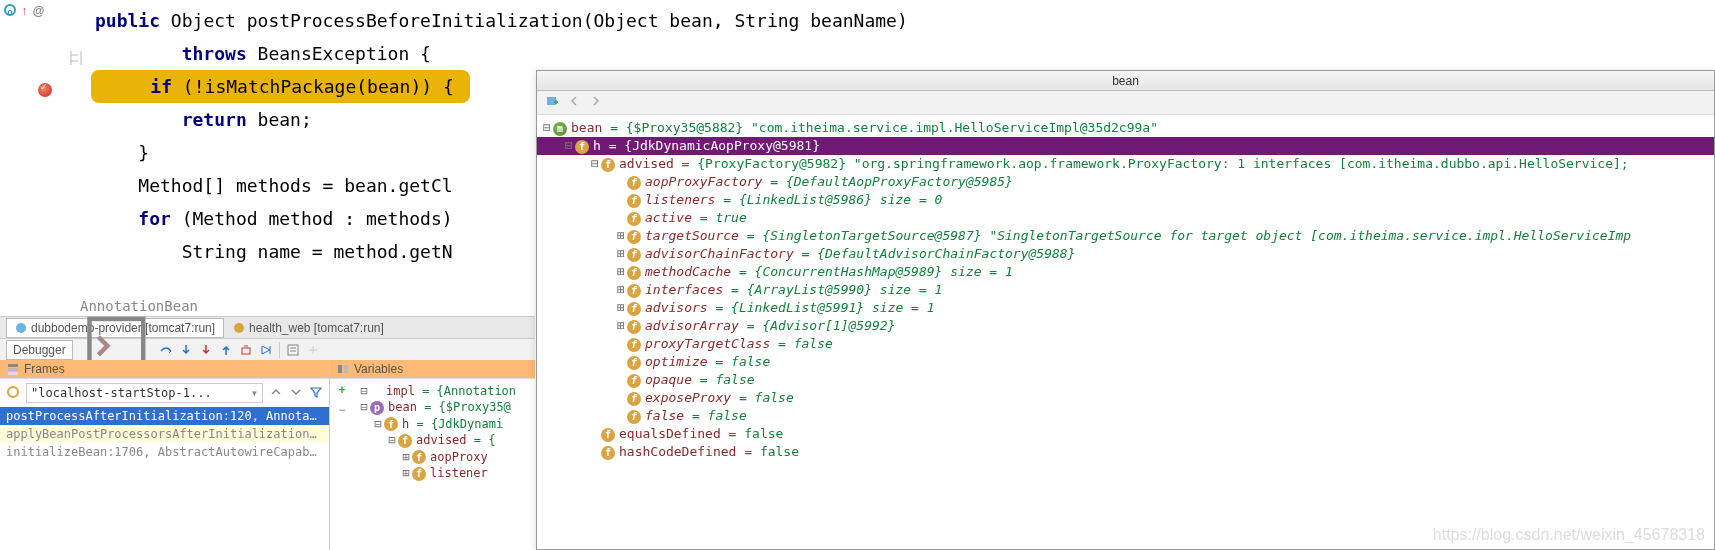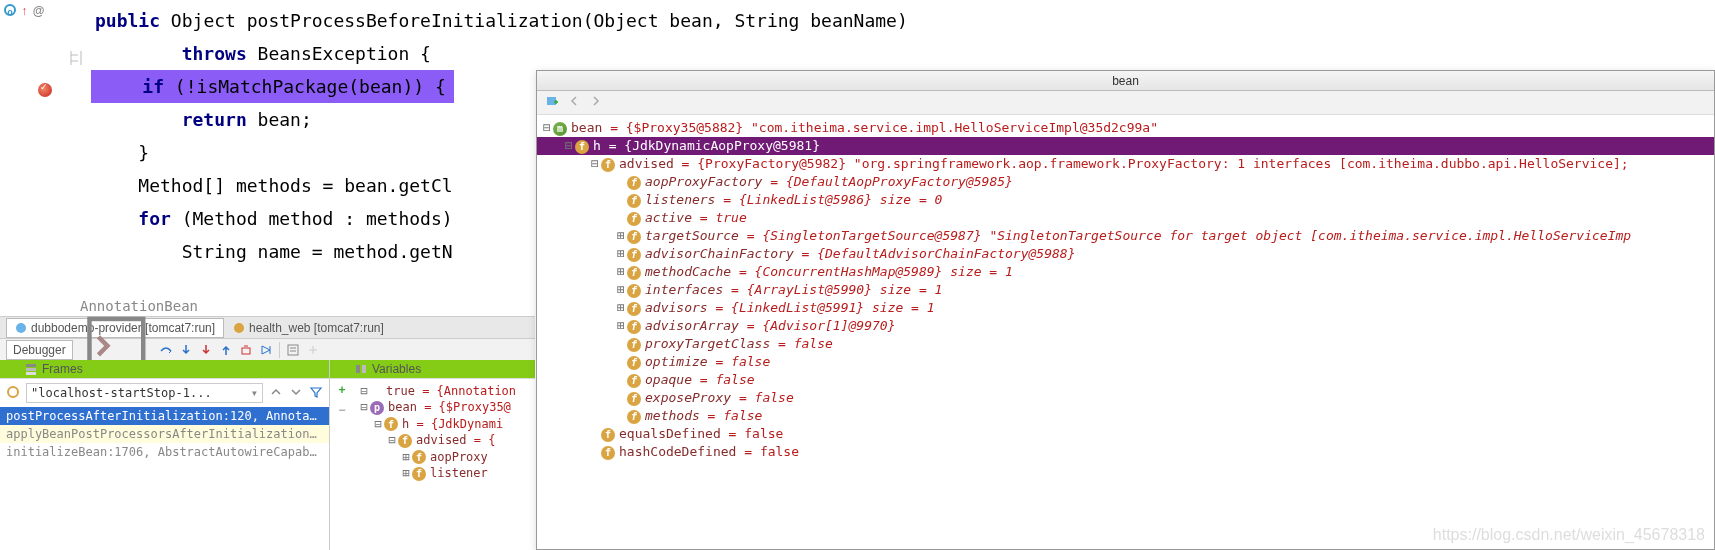--- a/index.html
+++ b/index.html
@@ -41,21 +41,21 @@
       position: absolute;
       left: 95px;
       top: 4px;
       font-family: "Consolas","DejaVu Sans Mono","Courier New",monospace;
       font-size: 18px;
       line-height: 33px;
       white-space: pre;
       color: #000;
     }
     .kw { color: #000080; font-weight: bold; }
-    .code .bp-line { background: #8b5cf6; display:inline-block; padding:0 8px; margin-left:-4px;}
+    .code .bp-line { background: #eab308; display:inline-block; padding:0 16px; margin-left:-4px;border-radius:8px;}
     .editor-tab {
       position:absolute; left:80px; top:298px; font-family: "Consolas",monospace; color:#888; font-size:14px;
     }
     .run-configs {
       position: absolute; left: 0; top: 316px; height: 22px; width: 535px;
       background: #e8e8e8; border-top:1px solid #ccc; display:flex; align-items:center; padding-left:6px;
     }
     .run-tab { display:flex; align-items:center; padding:2px 8px; font-size:12px; color:#555; border:1px solid transparent;}
     .run-tab.active { background:#fff; border:1px solid #bbb; }
     .run-tab .tomcat-icon{ width:12px;height:12px;margin-right:4px;}
@@ -63,40 +63,40 @@
       position:absolute; left:0; top:338px; width:535px; height:22px; background:#f2f2f2;
       border-top:1px solid #ccc; display:flex; align-items:center; gap:6px; padding-left:6px;
     }
     .dtab{ font-size:12px; color:#555; padding:2px 6px;}
     .dtab.active{ background:#fff; border:1px solid #bbb;}
     .tb-icon{width:14px;height:14px;display:inline-flex;align-items:center;justify-content:center;}
     .frames-panel {
       position:absolute; left:0; top:360px; width:330px; height:190px; border-right:1px solid #ccc;
       background:#fff;
     }
-    .panel-header{ background:#84cc16; padding:2px 24px; font-size:12px; color:#555; border-bottom:1px solid #ddd; display:flex; align-items:flex-start;}
+    .panel-header{ background:#fdba74; padding:2px 6px; font-size:12px; color:#555; border-bottom:1px solid #ddd; display:flex; align-items:flex-start;}
     .panel-header .ph-icon{ width:14px;height:14px;margin-right:4px;}
     .frames-controls{ padding:4px 6px; display:flex; align-items:center; gap:6px; background:#fff;}
     .frames-dropdown{ flex:1; background:#fff; border:1px solid #ccc; padding:2px 4px; font-size:12px; font-family:"Consolas",monospace; color:#333; display:flex; align-items:center;}
     .frames-list{ font-family:"Consolas",monospace; font-size:12px;}
     .frame-row{ padding:2px 6px; white-space:nowrap; overflow:hidden; text-overflow:ellipsis;text-align:center;}
     .frame-row.sel{ background:#2f6fcf; color:#fff;}
     .frame-row.lib{ background:#fffddb; color:#888;}
     .frame-row.plain{ color:#888;}
     .variables-panel {
       position:absolute; left:330px; top:360px; width:205px; height:190px; background:#fff;
     }
     .var-tree{ font-family:"Consolas",monospace; font-size:12px; padding:4px;}
     .var-row{ padding:1px 0; white-space:nowrap;}
     .badge{ display:inline-flex; width:14px; height:14px; border-radius:50%; align-items:center; justify-content:center; font-size:10px; font-weight:bold; color:#fff; margin-right:4px;}
     .badge-f{ background:#d9a441;}
     .badge-p{ background:#9c6bb8;}
     .badge-m{ background:linear-gradient(135deg,#7ab551,#5a9431);}
     .var-name{ color:#872b2b;}
-    .var-val{ color:#b91c1c;}
+    .var-val{ color:#15803d;}
     .inspector {
       position:absolute; left:536px; top:70px; width:1179px; height:480px;
       background:#fff; border:1px solid #999; box-shadow:0 2px 8px rgba(0,0,0,0.15);
     }
     .insp-title{ height:20px; background:linear-gradient(#f5f5f5,#e5e5e5); border-bottom:1px solid #bbb; text-align:center; font-size:12px; color:#333; line-height:20px;}
     .insp-toolbar{ height:24px; background:#f2f2f2; border-bottom:1px solid #ddd; display:flex; align-items:center; gap:8px; padding-left:8px;}
     .insp-toolbar svg{width:14px;height:14px;}
     .insp-tree{ font-family:"Consolas","DejaVu Sans Mono",monospace; font-size:13px; padding:4px 0; line-height:18px;}
     .irow{ padding:0 4px; white-space:nowrap;}
     .irow.sel{ background:#701a75; color:#fff;}
@@ -252,21 +252,21 @@
         <rect x="8" y="3" width="4" height="8" fill="#bbb"></rect>
       </svg>
     <span>Variables</span>
   </div>
   <div style="display:flex;">
     <div style="width:24px;display:flex;flex-direction:column;gap:6px;padding:4px;align-items:center;">
       <span style="color:#3a3;font-weight:bold;">+</span>
       <span style="color:#aaa;font-weight:bold;">−</span>
     </div>
     <div class="var-tree" id="vartree">
-        <div class="var-row" style="padding-left: 0px;"><span class="exp expanded"></span><span style="display:inline-block;width:16px"></span><span class="var-name">true</span> <span class="var-val">= {Annotation</span></div>
+        <div class="var-row" style="padding-left: 0px;"><span class="exp expanded"></span><span style="display:inline-block;width:16px"></span><span class="var-name">impl</span> <span class="var-val">= {Annotation</span></div>
         <div class="var-row" style="padding-left: 0px;"><span class="exp expanded"></span><span class="badge badge-p">p</span><span class="var-name">bean</span> <span class="var-val">= {$Proxy35@</span></div>
         <div class="var-row" style="padding-left: 14px;"><span class="exp expanded"></span><span class="badge badge-f">f</span><span class="var-name">h</span> <span class="var-val">= {JdkDynami</span></div>
         <div class="var-row" style="padding-left: 28px;"><span class="exp expanded"></span><span class="badge badge-f">f</span><span class="var-name">advised</span> <span class="var-val">= {</span></div>
         <div class="var-row" style="padding-left: 42px;"><span class="exp expandable"></span><span class="badge badge-f">f</span><span class="var-name">aopProxy</span> <span class="var-val"></span></div>
         <div class="var-row" style="padding-left: 42px;"><span class="exp expandable"></span><span class="badge badge-f">f</span><span class="var-name">listener</span> <span class="var-val"></span></div>
       </div>
   </div>
 </div>
 
 <div class="inspector">
@@ -288,24 +288,24 @@
       <div class="irow indent1 sel"><span class="exp expanded"></span><span class="badge badge-f">f</span><span class="var-name">h</span><span class="var-val"> = {JdkDynamicAopProxy@5981}</span></div>
       <div class="irow indent2"><span class="exp expanded"></span><span class="badge badge-f">f</span><span class="var-name">advised</span><span class="var-val"> = {ProxyFactory@5982} "org.springframework.aop.framework.ProxyFactory: 1 interfaces [com.itheima.dubbo.api.HelloService];</span></div>
       <div class="irow indent3"><span class="exp leaf"></span><span class="badge badge-f">f</span><span class="var-name">aopProxyFactory</span><span class="var-val"> = {DefaultAopProxyFactory@5985}</span></div>
       <div class="irow indent3"><span class="exp leaf"></span><span class="badge badge-f">f</span><span class="var-name">listeners</span><span class="var-val"> = {LinkedList@5986}  size = 0</span></div>
       <div class="irow indent3"><span class="exp leaf"></span><span class="badge badge-f">f</span><span class="var-name">active</span><span class="var-val"> = true</span></div>
       <div class="irow indent3"><span class="exp expandable"></span><span class="badge badge-f">f</span><span class="var-name">targetSource</span><span class="var-val"> = {SingletonTargetSource@5987} "SingletonTargetSource for target object [com.itheima.service.impl.HelloServiceImp</span></div>
       <div class="irow indent3"><span class="exp expandable"></span><span class="badge badge-f">f</span><span class="var-name">advisorChainFactory</span><span class="var-val"> = {DefaultAdvisorChainFactory@5988}</span></div>
       <div class="irow indent3"><span class="exp expandable"></span><span class="badge badge-f">f</span><span class="var-name">methodCache</span><span class="var-val"> = {ConcurrentHashMap@5989}  size = 1</span></div>
       <div class="irow indent3"><span class="exp expandable"></span><span class="badge badge-f">f</span><span class="var-name">interfaces</span><span class="var-val"> = {ArrayList@5990}  size = 1</span></div>
       <div class="irow indent3"><span class="exp expandable"></span><span class="badge badge-f">f</span><span class="var-name">advisors</span><span class="var-val"> = {LinkedList@5991}  size = 1</span></div>
-      <div class="irow indent3"><span class="exp expandable"></span><span class="badge badge-f">f</span><span class="var-name">advisorArray</span><span class="var-val"> = {Advisor[1]@9970}</span></div>
+      <div class="irow indent3"><span class="exp expandable"></span><span class="badge badge-f">f</span><span class="var-name">advisorArray</span><span class="var-val"> = {Advisor[1]@5992}</span></div>
       <div class="irow indent3"><span class="exp leaf"></span><span class="badge badge-f">f</span><span class="var-name">proxyTargetClass</span><span class="var-val"> = false</span></div>
       <div class="irow indent3"><span class="exp leaf"></span><span class="badge badge-f">f</span><span class="var-name">optimize</span><span class="var-val"> = false</span></div>
       <div class="irow indent3"><span class="exp leaf"></span><span class="badge badge-f">f</span><span class="var-name">opaque</span><span class="var-val"> = false</span></div>
       <div class="irow indent3"><span class="exp leaf"></span><span class="badge badge-f">f</span><span class="var-name">exposeProxy</span><span class="var-val"> = false</span></div>
-      <div class="irow indent3"><span class="exp leaf"></span><span class="badge badge-f">f</span><span class="var-name">methods</span><span class="var-val"> = false</span></div>
+      <div class="irow indent3"><span class="exp leaf"></span><span class="badge badge-f">f</span><span class="var-name">false</span><span class="var-val"> = false</span></div>
       <div class="irow indent2"><span class="exp leaf"></span><span class="badge badge-f">f</span><span class="var-name">equalsDefined</span><span class="var-val"> = false</span></div>
       <div class="irow indent2"><span class="exp leaf"></span><span class="badge badge-f">f</span><span class="var-name">hashCodeDefined</span><span class="var-val"> = false</span></div>
     </div>
 </div>
 
 <div class="watermark">https://blog.csdn.net/weixin_45678318</div>
 
 </body></html>

